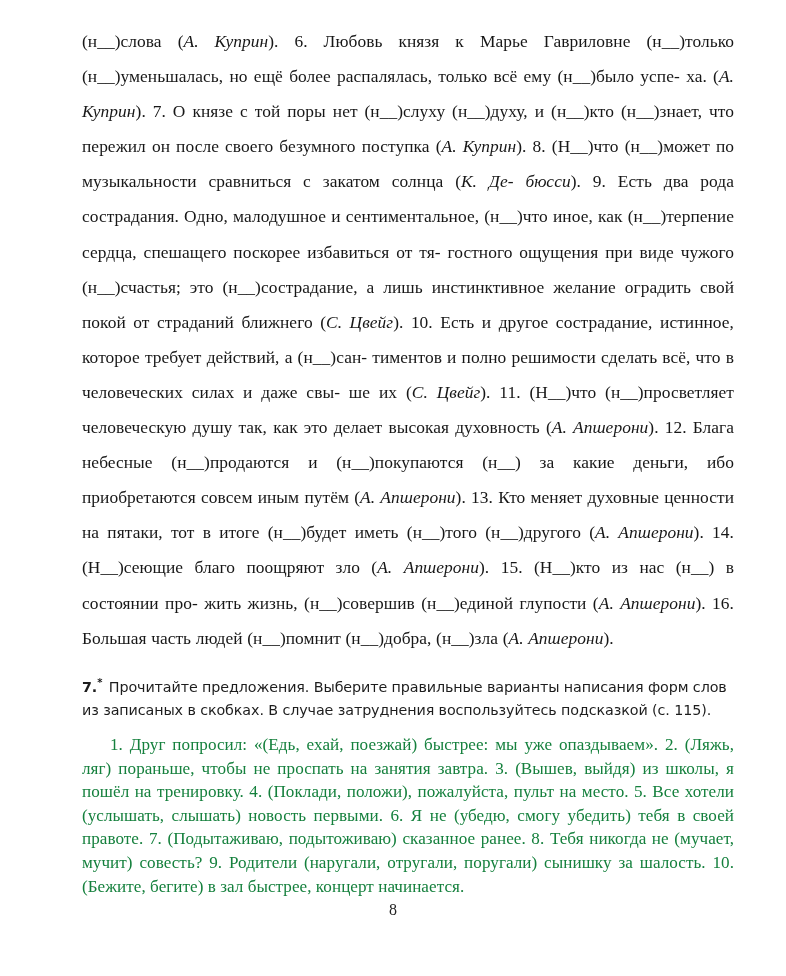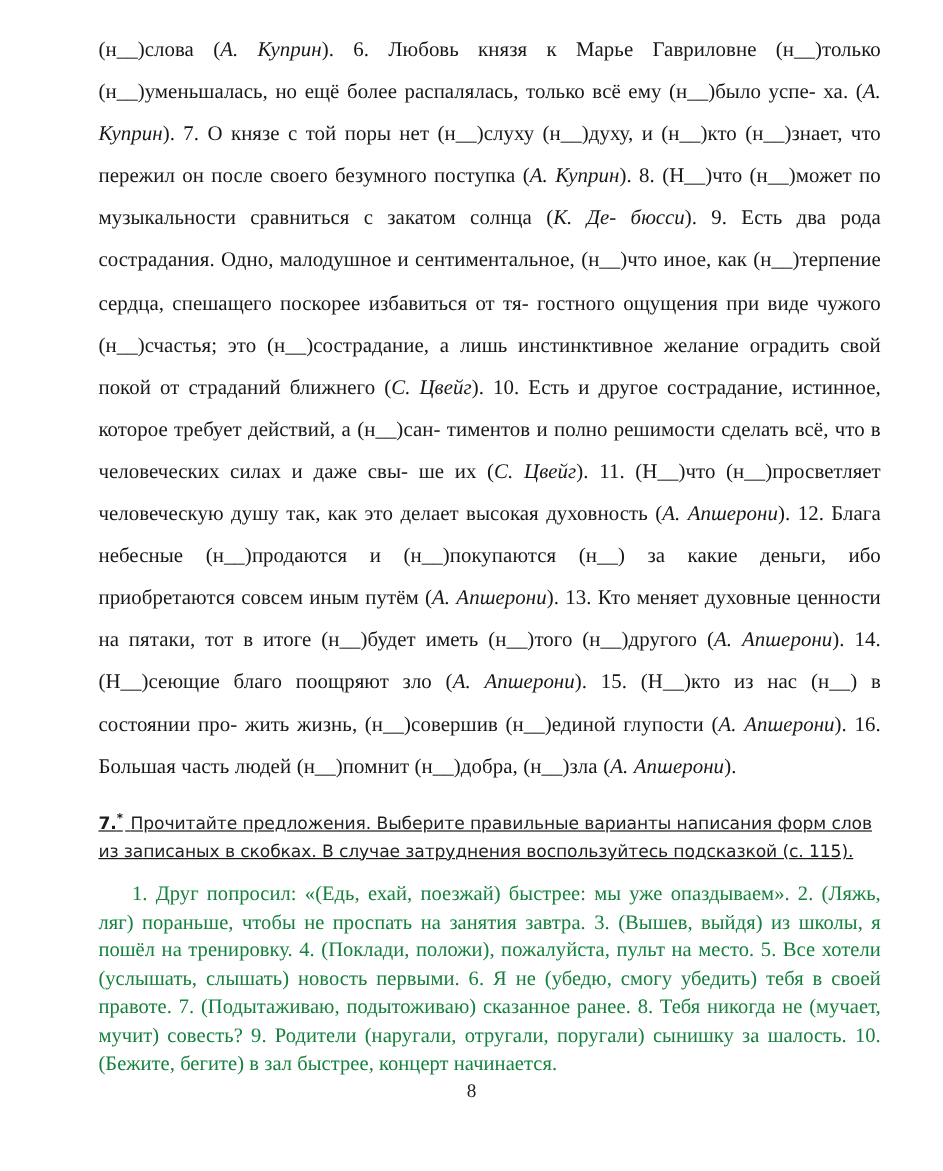--- a/index.html
+++ b/index.html
@@ -58,21 +58,20 @@
     position: absolute;
     left: 82px;
     top: 676px;
     width: 652px;
     font-family: "DejaVu Sans", "Liberation Sans", sans-serif;
     font-size: 14.3px;
     line-height: 22.6px;
     text-align: left;
     color: #1d1d1d;
     letter-spacing: -0.1px;
-    text-decoration: underline;
   }
   .exercise .num {
     font-weight: bold;
   }
   .exercise .star {
     font-weight: bold;
     vertical-align: super;
     font-size: 10px;
     line-height: 0;
     padding-right: 2px;

